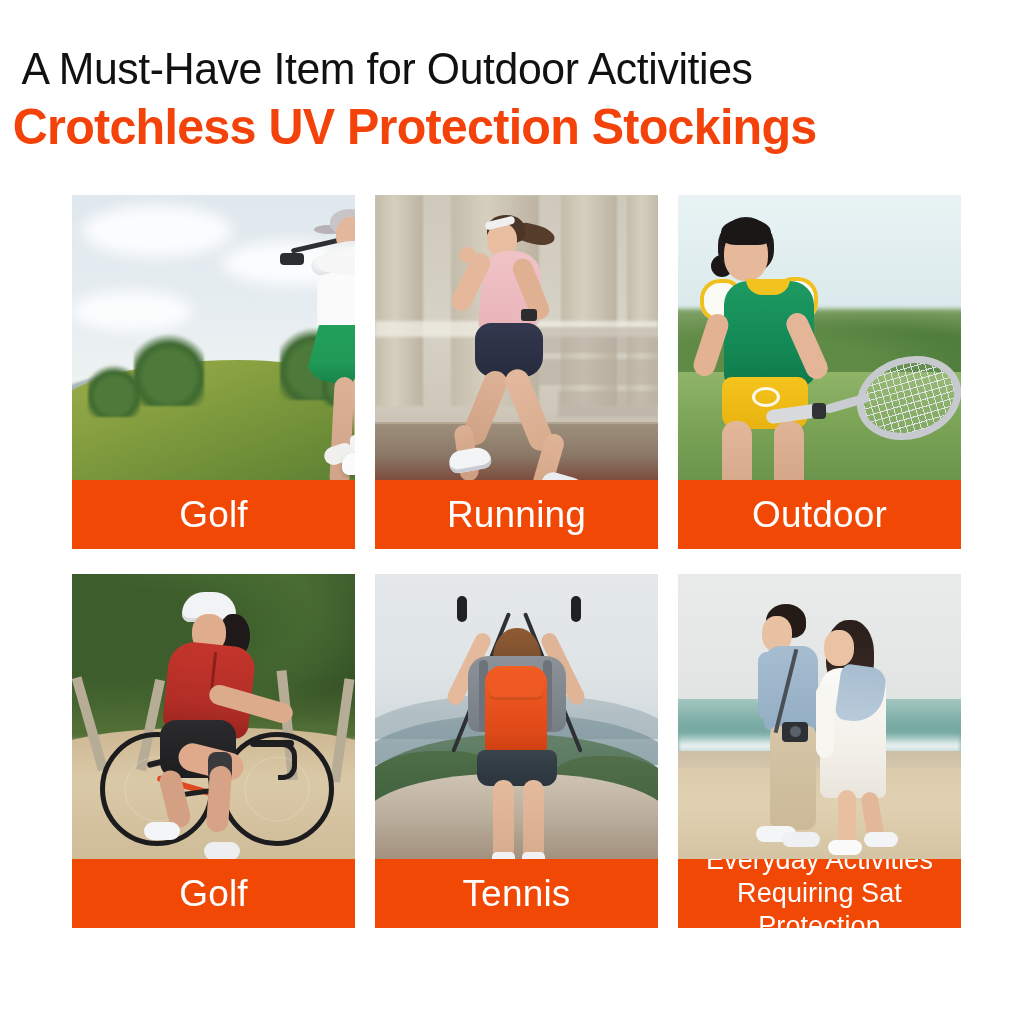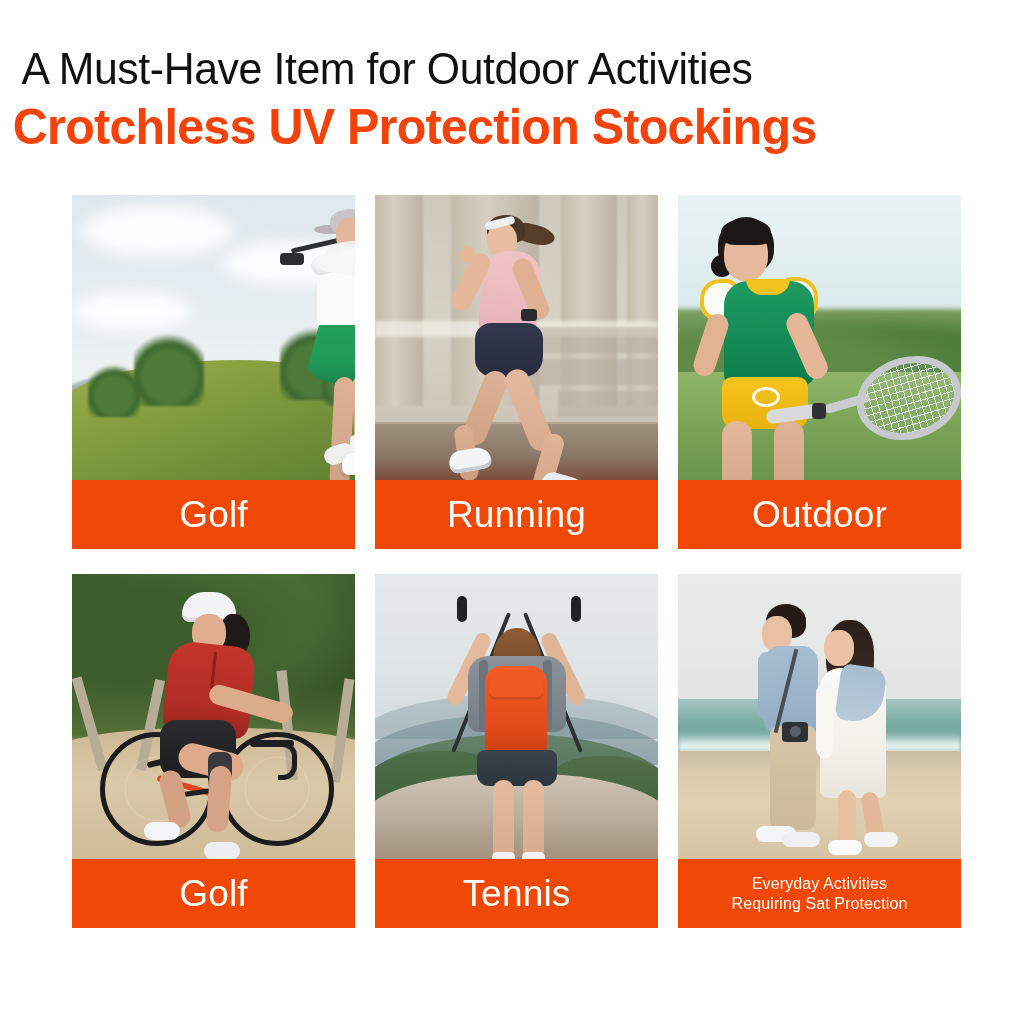--- a/index.html
+++ b/index.html
@@ -87,21 +87,21 @@
     align-items: center;
     justify-content: center;
     text-align: center;
     font-family: "Liberation Sans", sans-serif;
     font-size: 37px;
     font-weight: 400;
     letter-spacing: 0.2px;
     line-height: 1;
   }
   .caption.two-line {
-    font-size: 16px;
+    font-size: 27px;
     line-height: 1.22;
     font-weight: 400;
     letter-spacing: 0.1px;
   }
   .caption.two-line span { display: block; }
 
   
   .scene { position: absolute; inset: 0; }
   .lay { position: absolute; }
 

